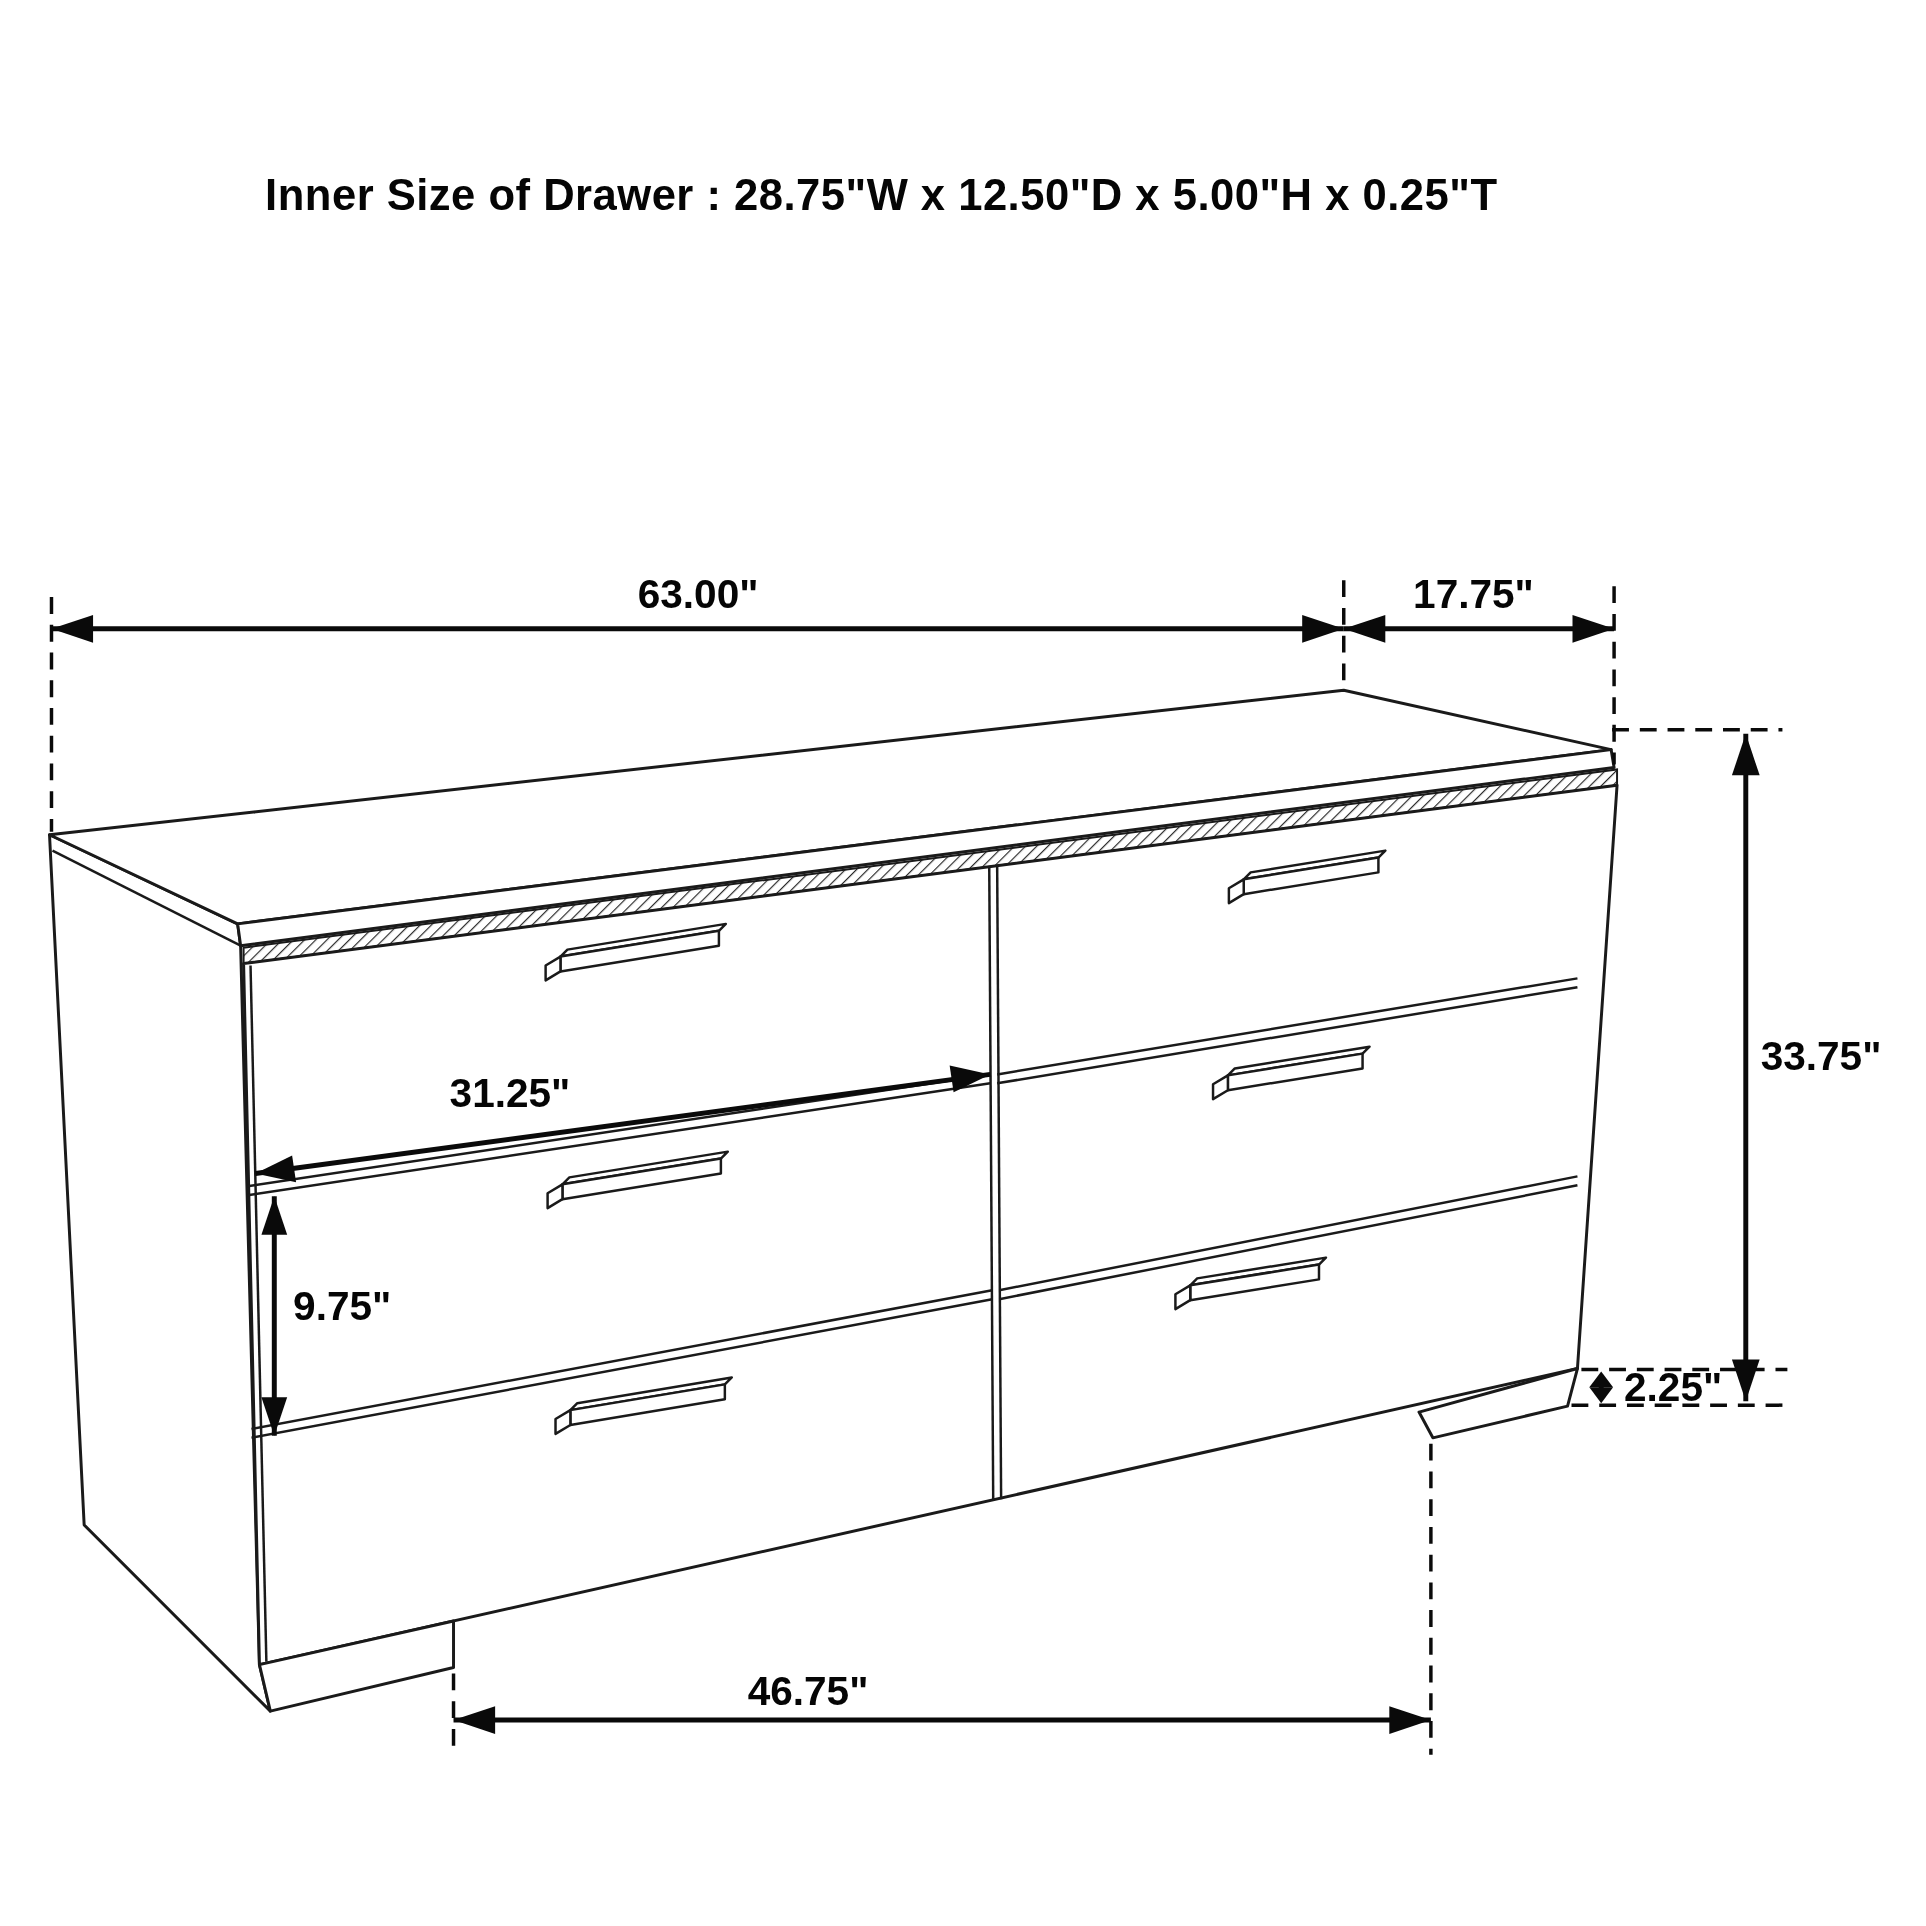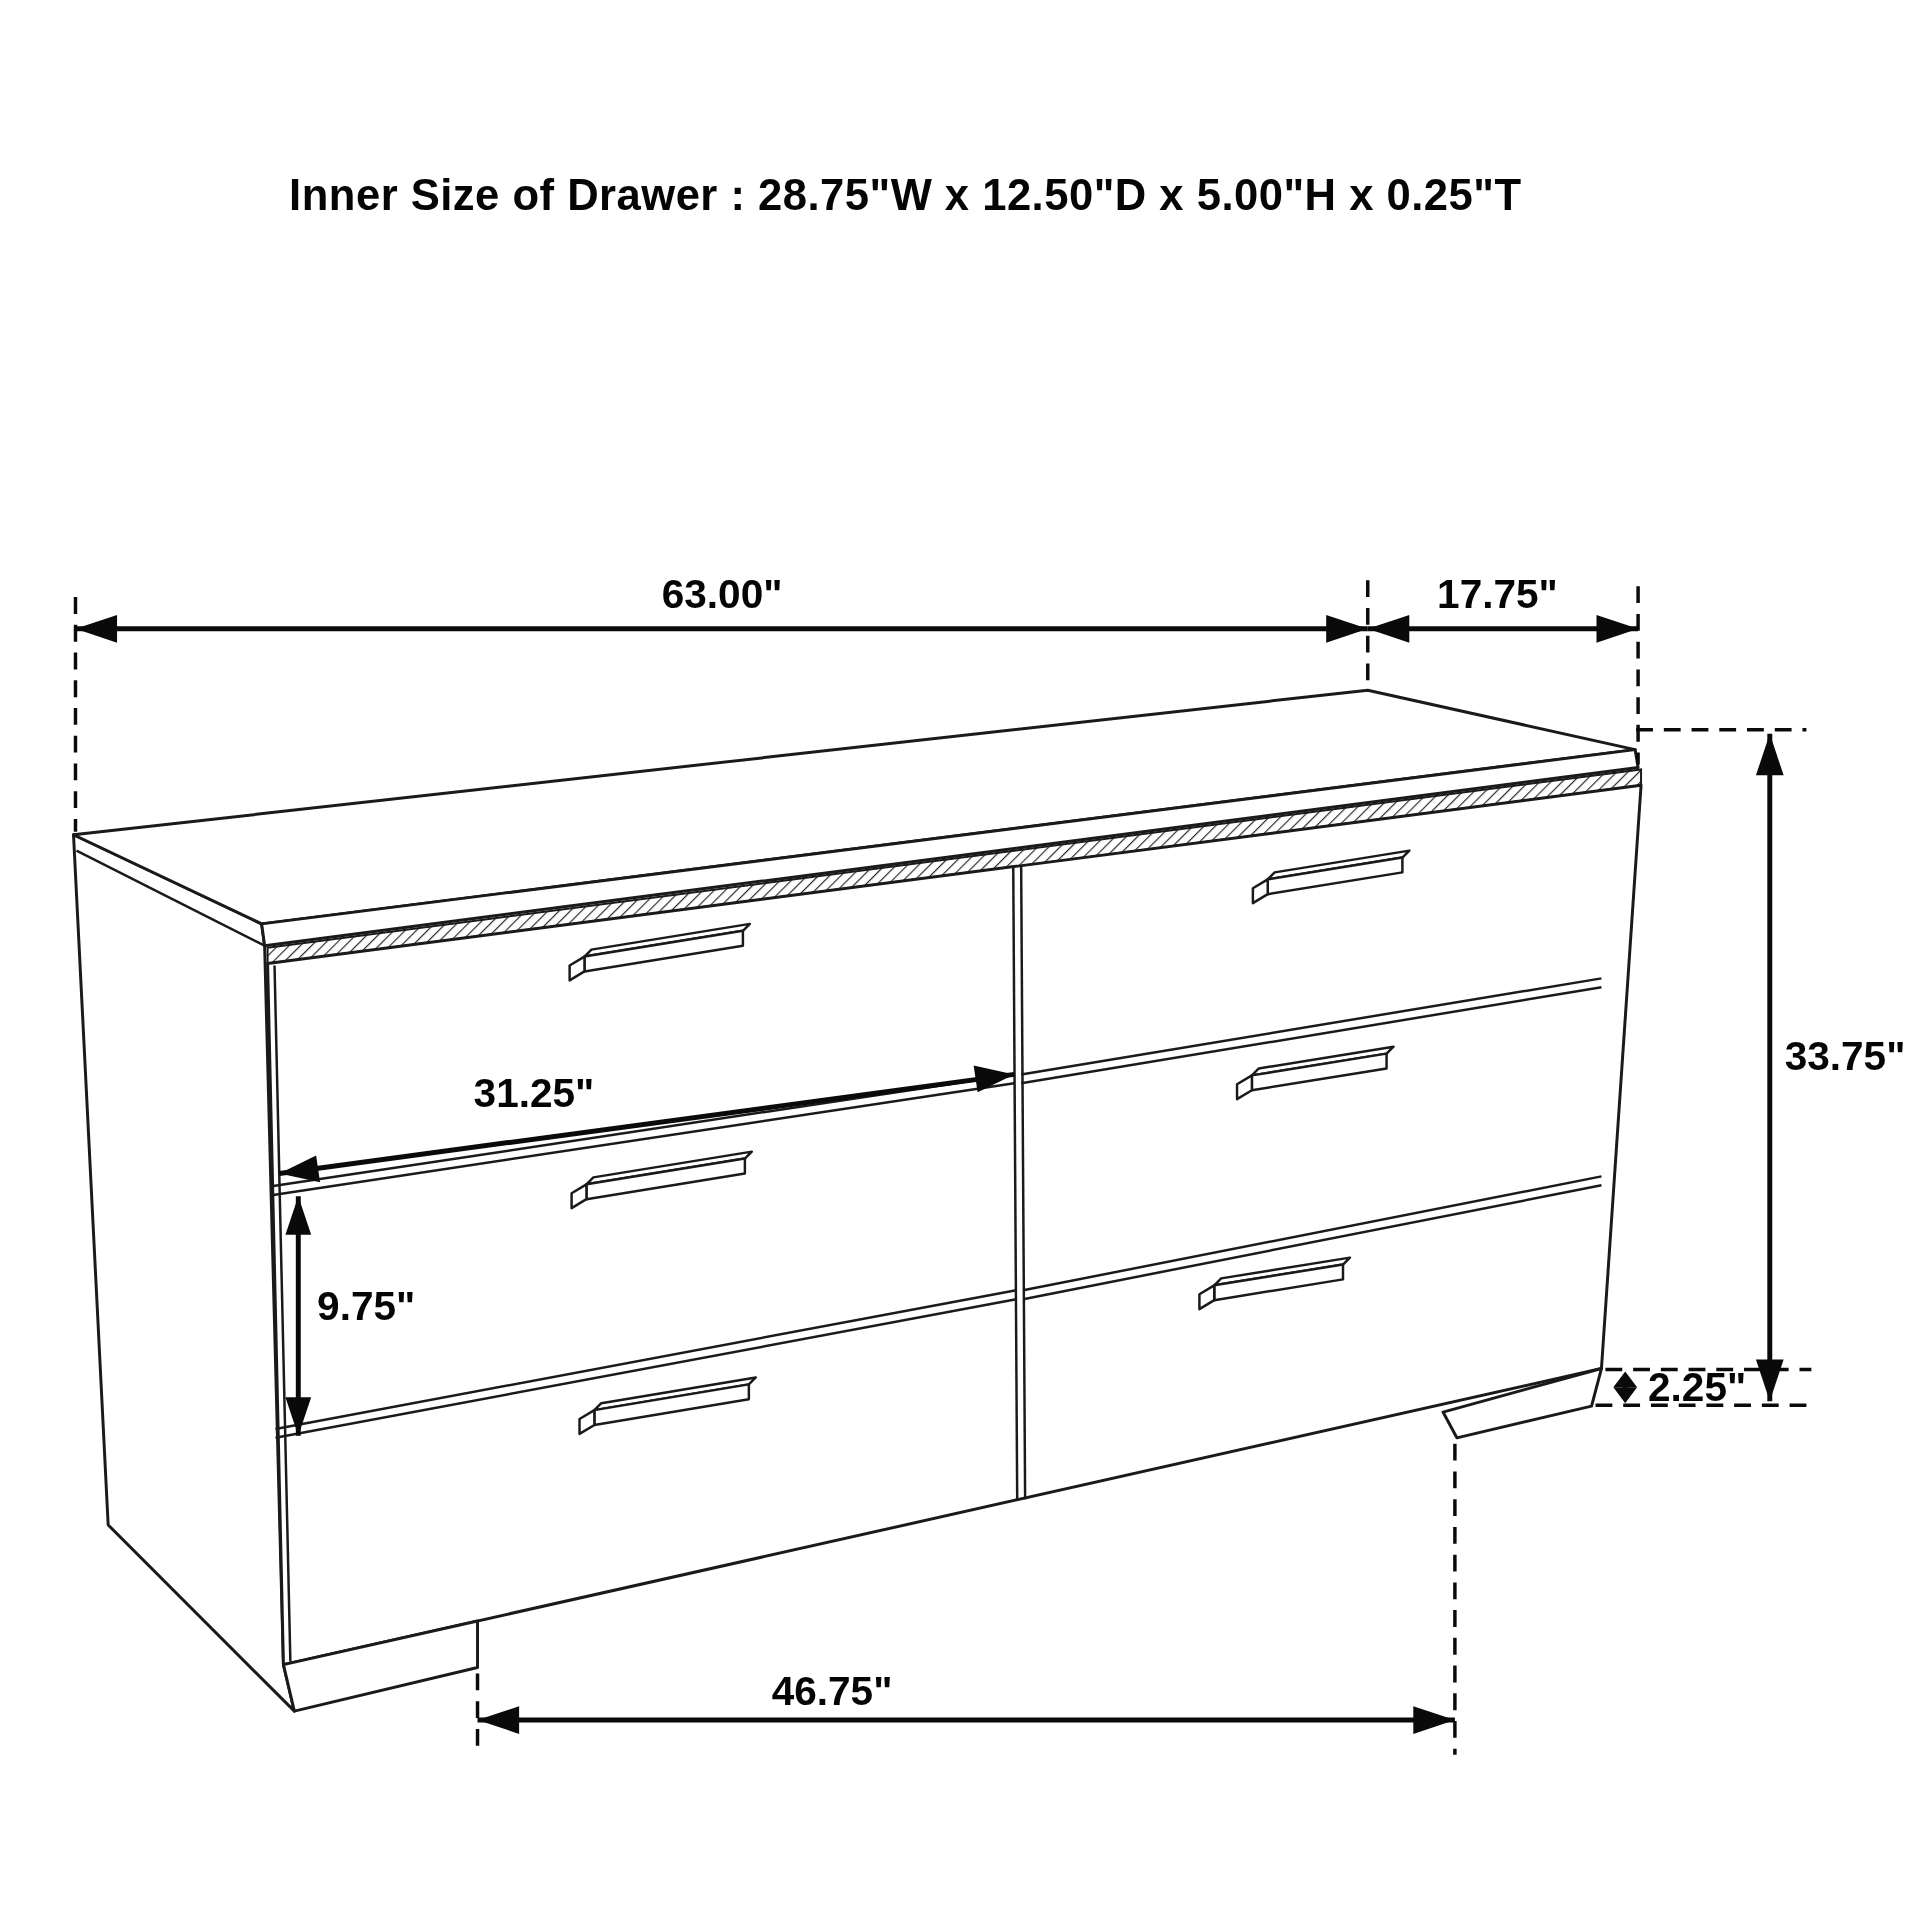--- a/index.html
+++ b/index.html
@@ -7,21 +7,20 @@
     padding: 0;
     background: #ffffff;
     font-family: "Liberation Sans", sans-serif;
   }
   .stage {
     width: 1896px;
     height: 1927px;
     background: #ffffff;
     position: relative;
     overflow: hidden;
-    margin-left: 24px;
   }
   svg { display: block; }
   text {
     font-family: "Liberation Sans", "DejaVu Sans", sans-serif;
     font-weight: bold;
     fill: #050505;
   }
   .title-text { font-size: 44px; letter-spacing: 0.5px; }
   .dim-text { font-size: 41px; }
   .furn { fill: #ffffff; stroke: #1a1a1a; stroke-width: 3; stroke-linejoin: round; }

